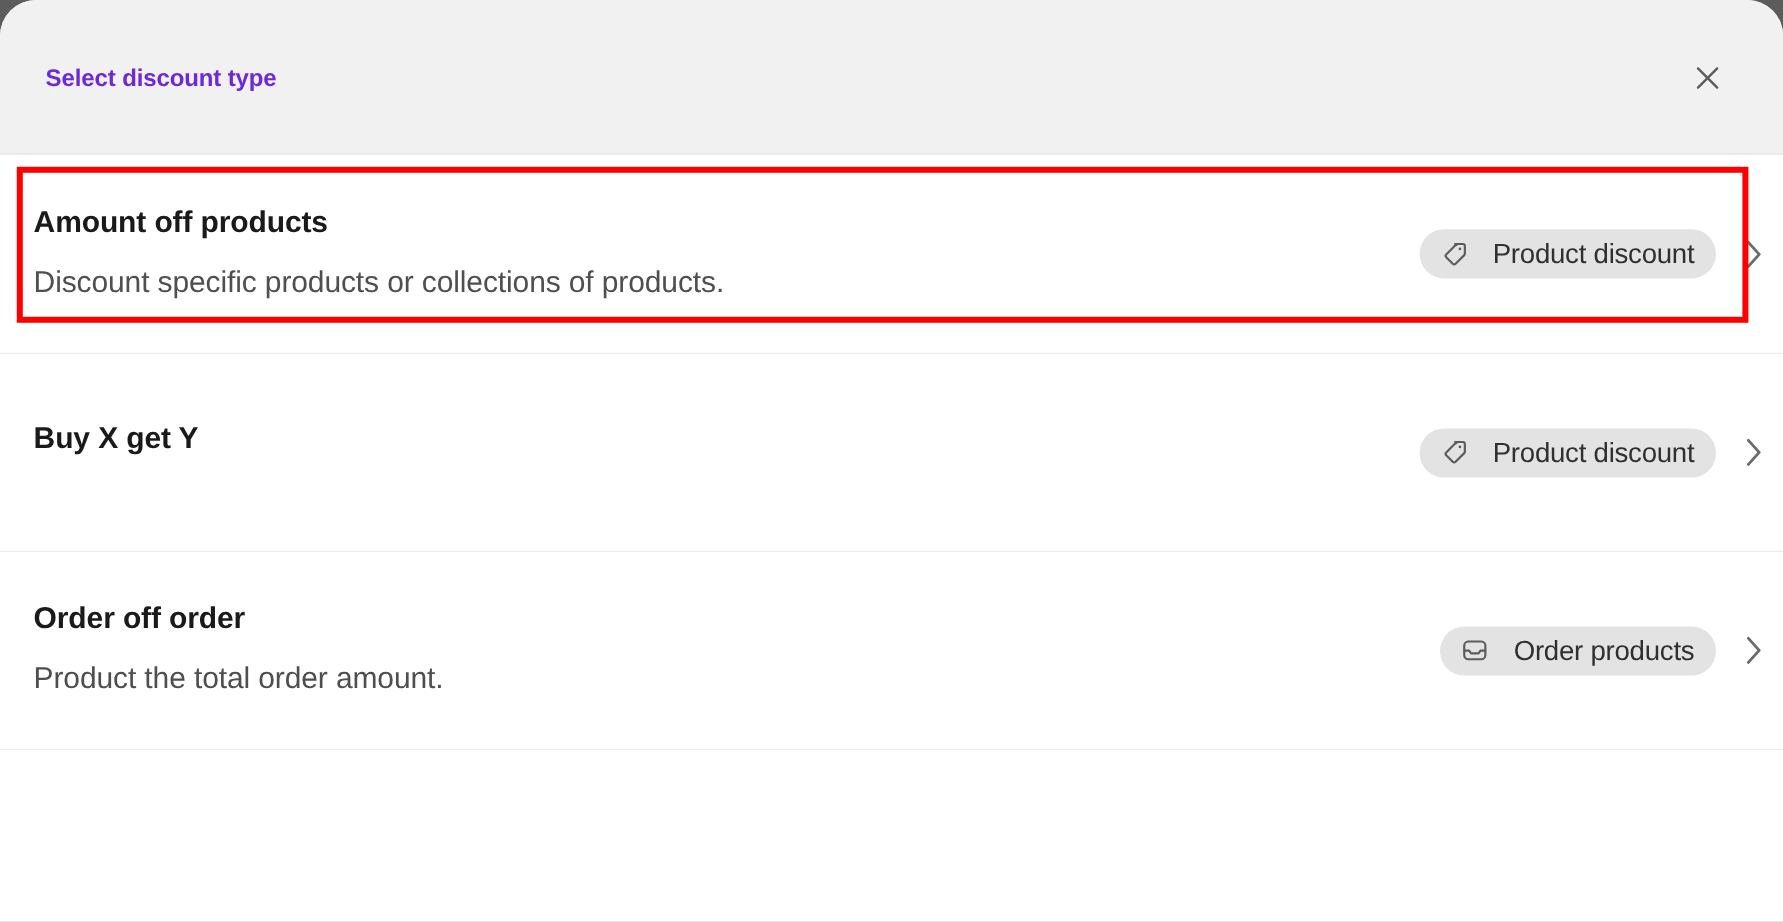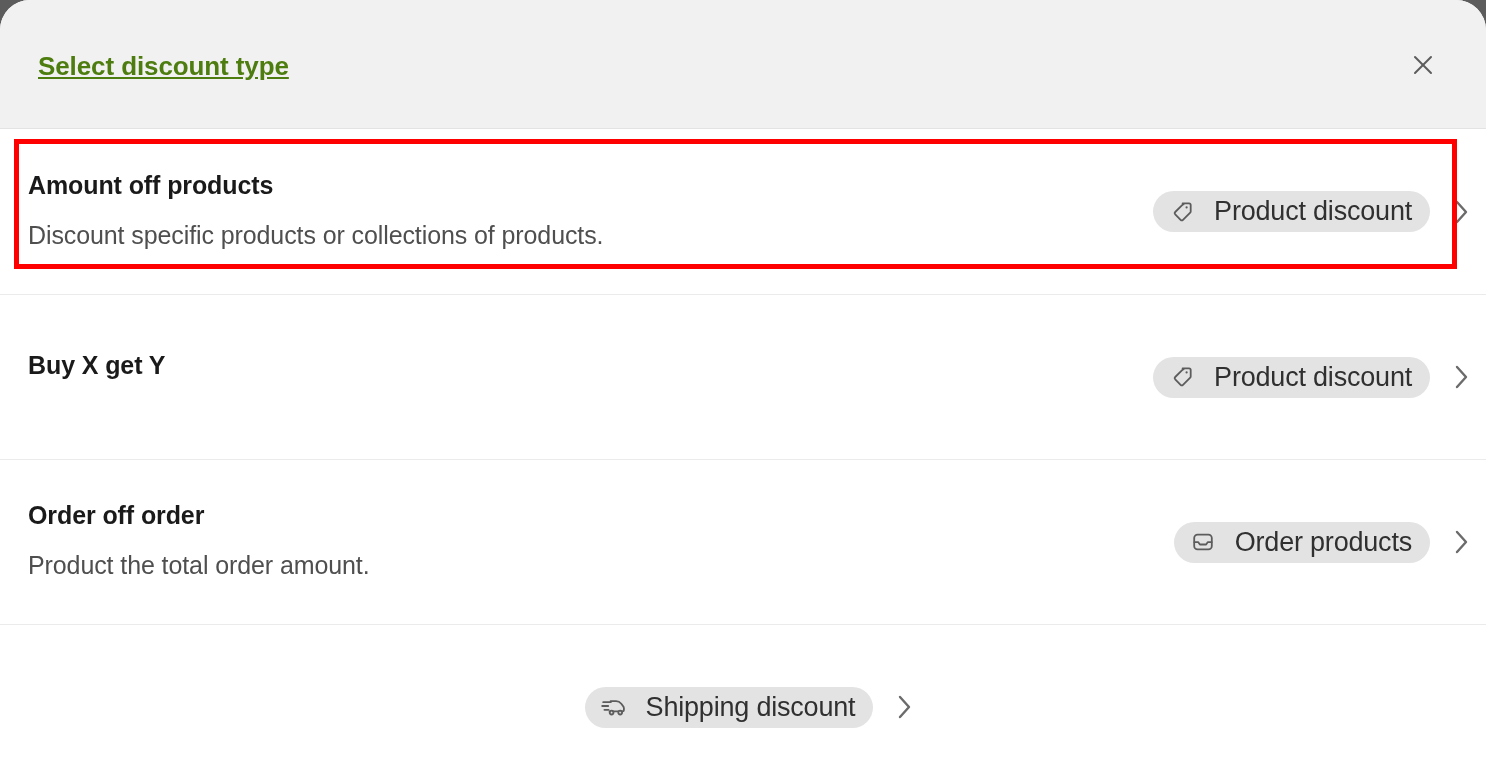--- a/index.html
+++ b/index.html
@@ -33,26 +33,25 @@
     position: relative;
     height: 129px;
     background: #F1F1F1;
     border-bottom: 1px solid #E3E3E3;
   }
 
   .modal-title {
     position: absolute;
     left: 38px;
     top: 50px;
-    font-size: 26px;
+    font-size: 20px;
     font-weight: bold;
-    color: #4d7c0f;
+    color: #6d28d9;
     letter-spacing: -0.1px;
     line-height: 32px;
-    text-decoration: underline;
   }
 
   .close-button {
     position: absolute;
     right: 46px;
     top: 48px;
     width: 34px;
     height: 34px;
     display: flex;
     align-items: center;
@@ -74,21 +73,20 @@
     display: flex;
     align-items: center;
     height: 165px;
     padding: 0 12px 0 28px;
     background: #FFFFFF;
     cursor: pointer;
   }
 
   .option-row + .option-row {
     border-top: 1px solid #EBEBEB;
-    justify-content: center;
   }
 
   .option-text {
     flex: 1 1 auto;
     min-width: 0;
     padding-bottom: 4px;
   }
 
   .option-title {
     font-size: 25px;
@@ -116,21 +114,21 @@
 
   .badge {
     display: inline-flex;
     align-items: center;
     gap: 19px;
     height: 41px;
     padding: 0 18px 0 16px;
     border-radius: 21px;
     background: #E3E3E3;
     color: #303030;
-    font-size: 27px;
+    font-size: 23px;
     line-height: 41px;
     letter-spacing: -0.2px;
     white-space: nowrap;
   }
 
   .badge-icon {
     display: flex;
     align-items: center;
     justify-content: center;
     width: 26px;
@@ -243,41 +241,19 @@
         </span>
         <span class="chevron">
           <svg width="16" height="26" viewBox="0 0 16 26" fill="none" stroke="#6B6B6B" stroke-width="2.4" stroke-linecap="round" stroke-linejoin="round">
             <polyline points="3,3 12,13 3,23"></polyline>
           </svg>
         </span>
       </div>
     </div>
 
     <div class="option-row">
-      <div class="option-right">
-        <span class="badge">
-          <span class="badge-icon">
-            <svg width="26" height="24" viewBox="0 0 26 24" fill="none" stroke="#5C5C5C" stroke-width="1.8" stroke-linecap="round" stroke-linejoin="round">
-              <path d="M2.2 7.2h7.6"></path>
-              <path d="M1.2 11h6"></path>
-              <path d="M3.4 14.8h4.2"></path>
-              <path d="M9.6 6.2h5.5c2.6 0 4 1.1 5.2 2.6l1.8 2.3c.5.6.8 1.3.8 2.1v1.6c0 .9-.7 1.6-1.6 1.6h-1"></path>
-              <path d="M17.4 16.4h-5.6"></path>
-              <path d="M9.4 16.4H8.6"></path>
-              <circle cx="10.6" cy="17.6" r="1.9"></circle>
-              <circle cx="19.2" cy="17.6" r="1.9"></circle>
-            </svg>
-          </span>
-          <span>Shipping discount</span>
-        </span>
-        <span class="chevron">
-          <svg width="16" height="26" viewBox="0 0 16 26" fill="none" stroke="#6B6B6B" stroke-width="2.4" stroke-linecap="round" stroke-linejoin="round">
-            <polyline points="3,3 12,13 3,23"></polyline>
-          </svg>
-        </span>
-      </div>
     </div>
 
   </div>
 
   <div class="highlight-box"></div>
 
 </div>
 
 </body></html>

